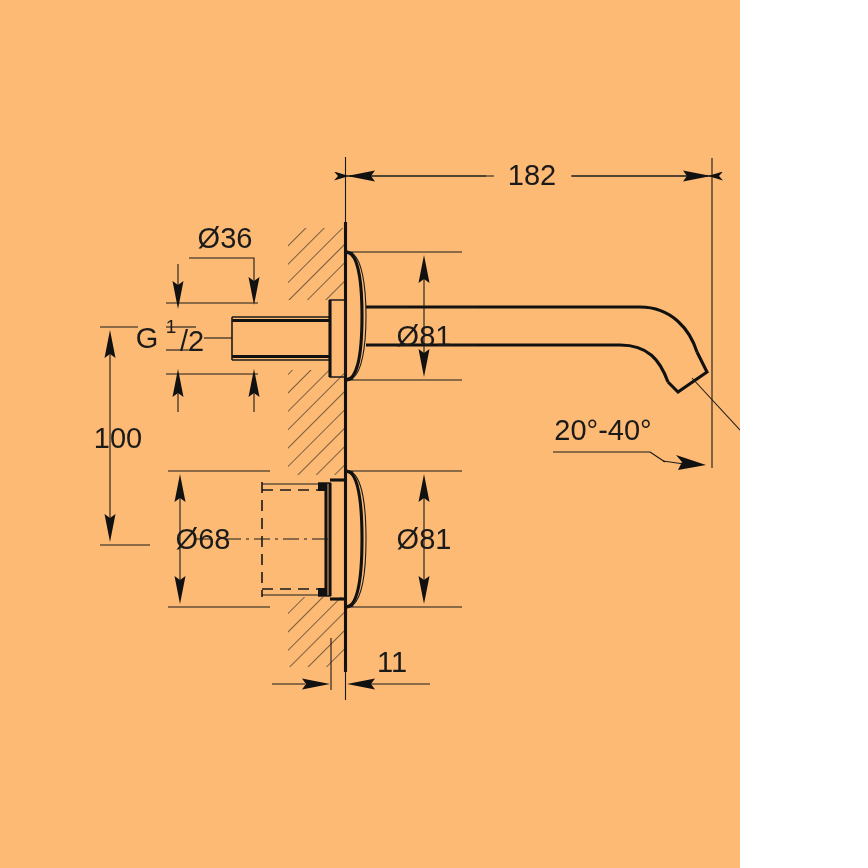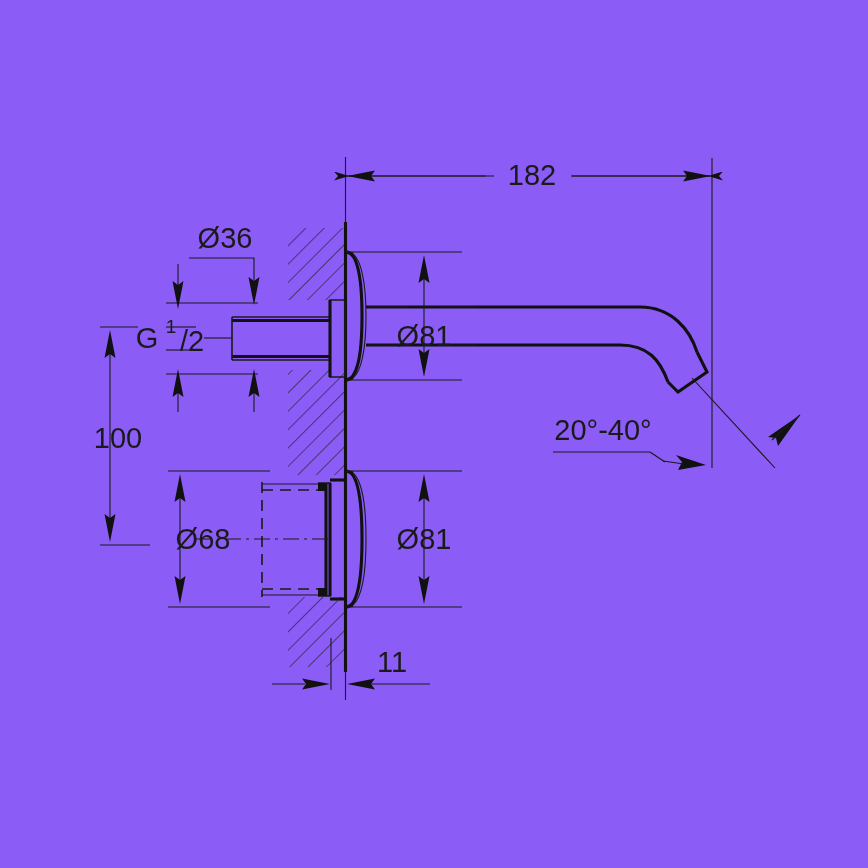--- a/index.html
+++ b/index.html
@@ -2,23 +2,23 @@
 <html><head>
 <meta charset="utf-8">
 <style>
   html, body {
     margin: 0;
     padding: 0;
     background: #ffffff;
   }
   #stage {
     position: relative;
-    width: 868px;
+    width: 740px;
     height: 868px;
-    background: #8b5cf6;
+    background: #fdba74;
     overflow: hidden;
     font-family: "Liberation Sans", sans-serif;
   }
   svg#drawing {
     position: absolute;
     left: 0;
     top: 0;
     width: 868px;
     height: 868px;
     display: block;

